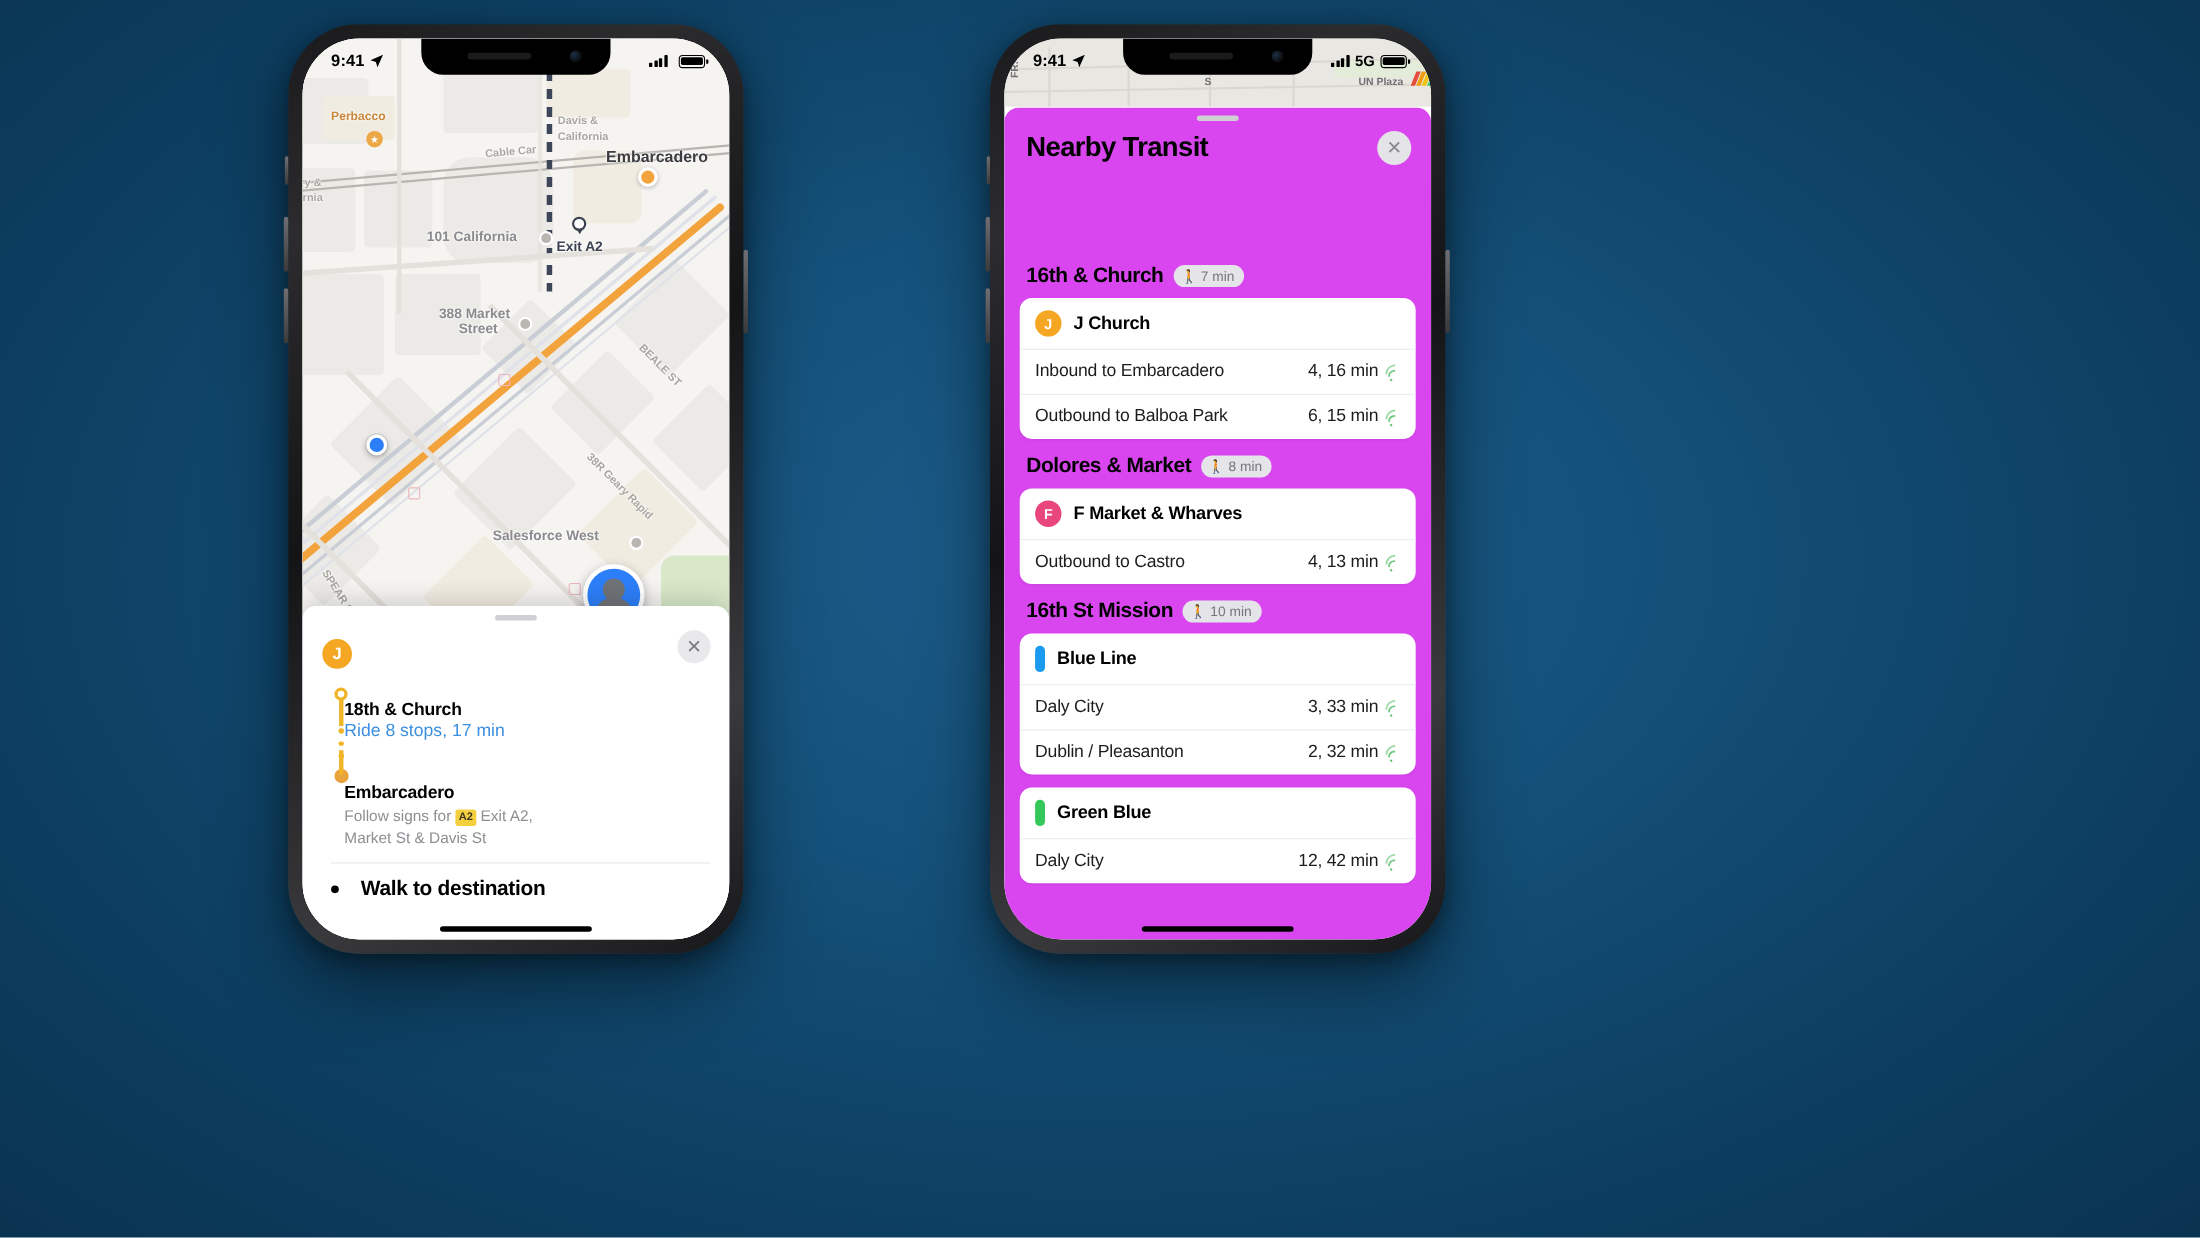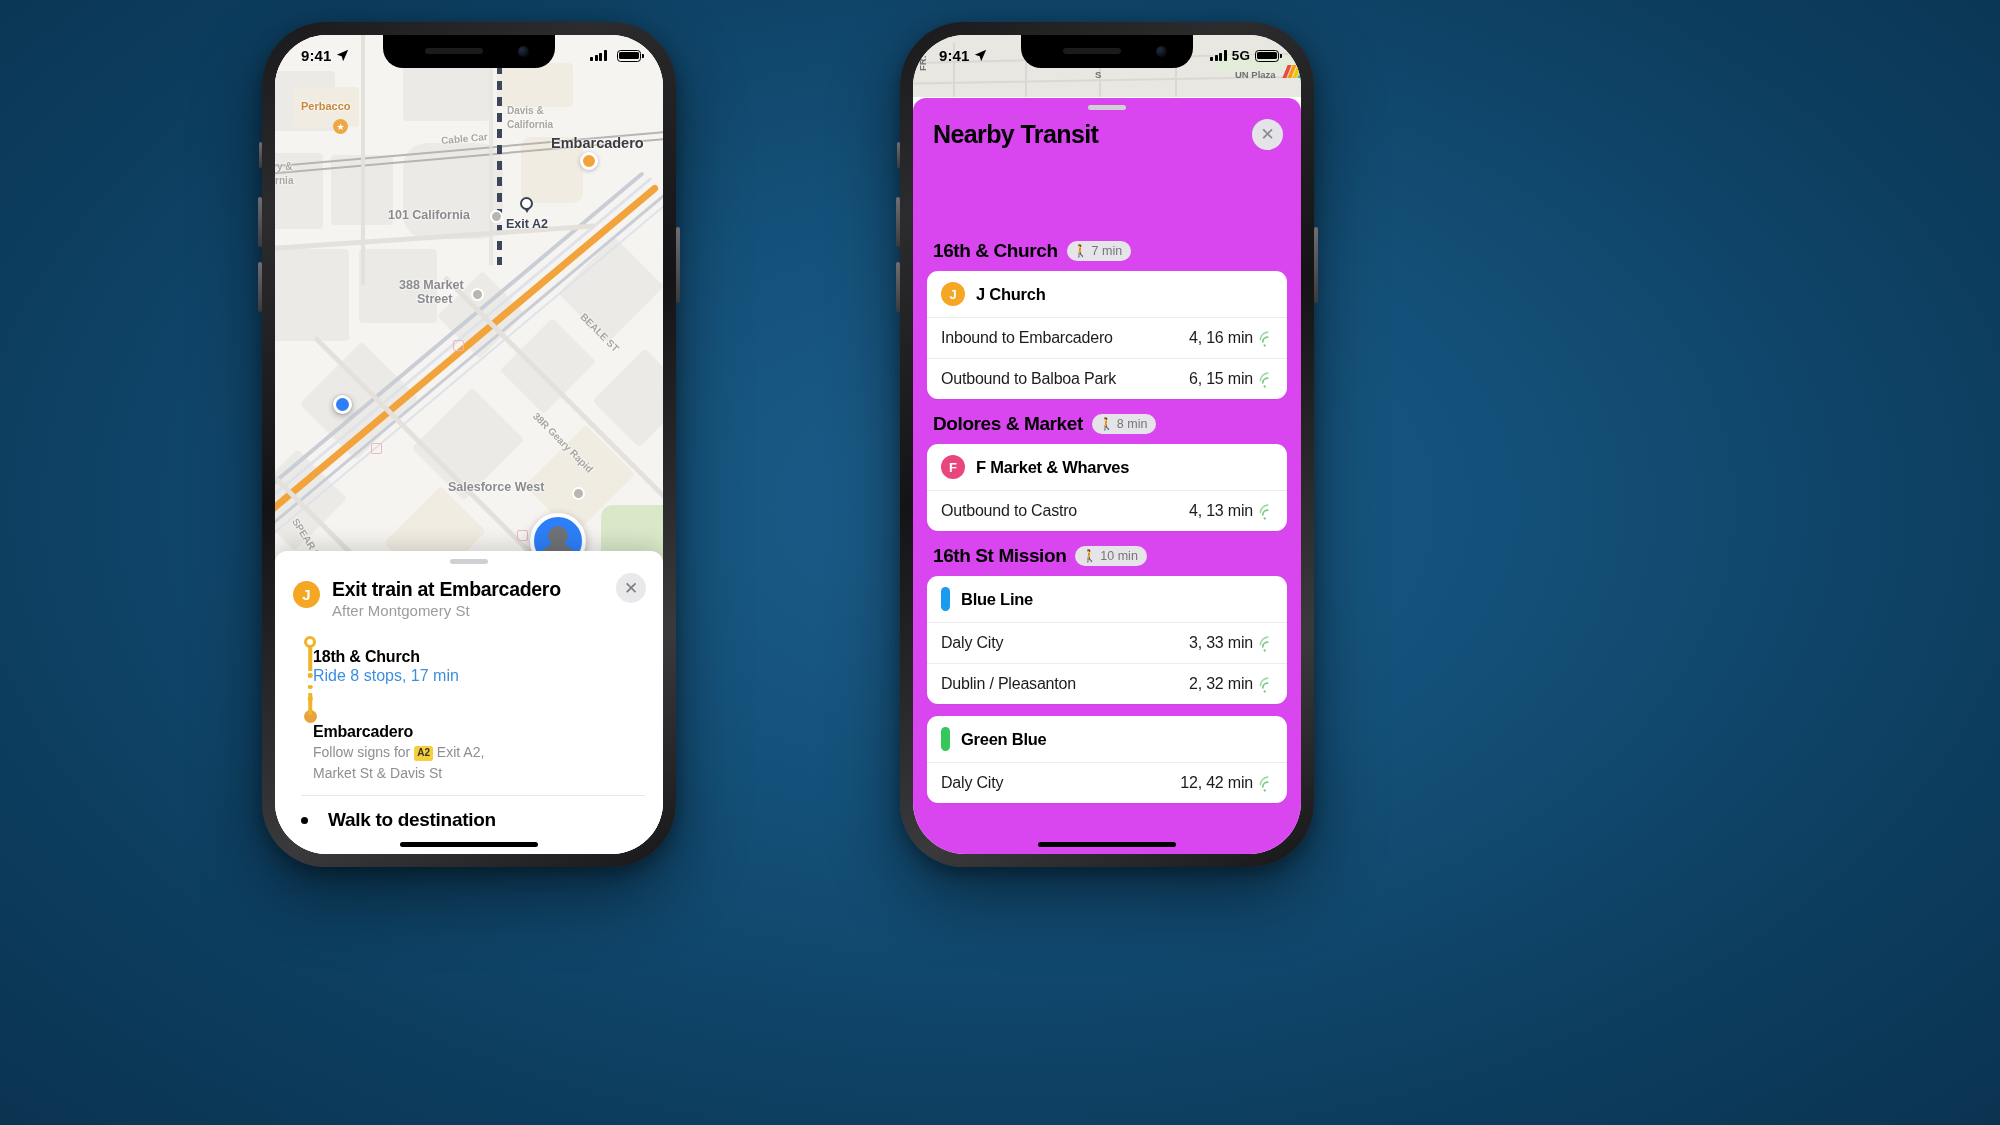--- a/index.html
+++ b/index.html
@@ -336,24 +336,20 @@
       <div class="maplabel street" style="left:248px;top:402px;transform:rotate(45deg);">38R Geary Rapid</div>
       <div class="maplabel" style="left:173px;top:445px;font-size:12.5px;">Salesforce West</div>
       <div class="maplabel street" style="left:8px;top:500px;transform:rotate(58deg);">SPEAR ST</div>
     </div>
 
     <div class="sheet" id="left-sheet">
       <div class="grabber"></div>
 
       <div class="sheet-head">
         <div class="line-badge">J</div>
-        <div class="txt">
-          <div class="sheet-title">Exit train at Embarcadero</div>
-          <div class="sheet-sub">After Montgomery St</div>
-        </div>
         <div class="close-btn">✕</div>
       </div>
 
       <div class="steps">
 
         <div class="step" style="min-height:34px;">
           <div class="step-icon">
             <div class="stem" style="top:14px;height:24px;"></div>
             <div class="ring"></div>
           </div>

